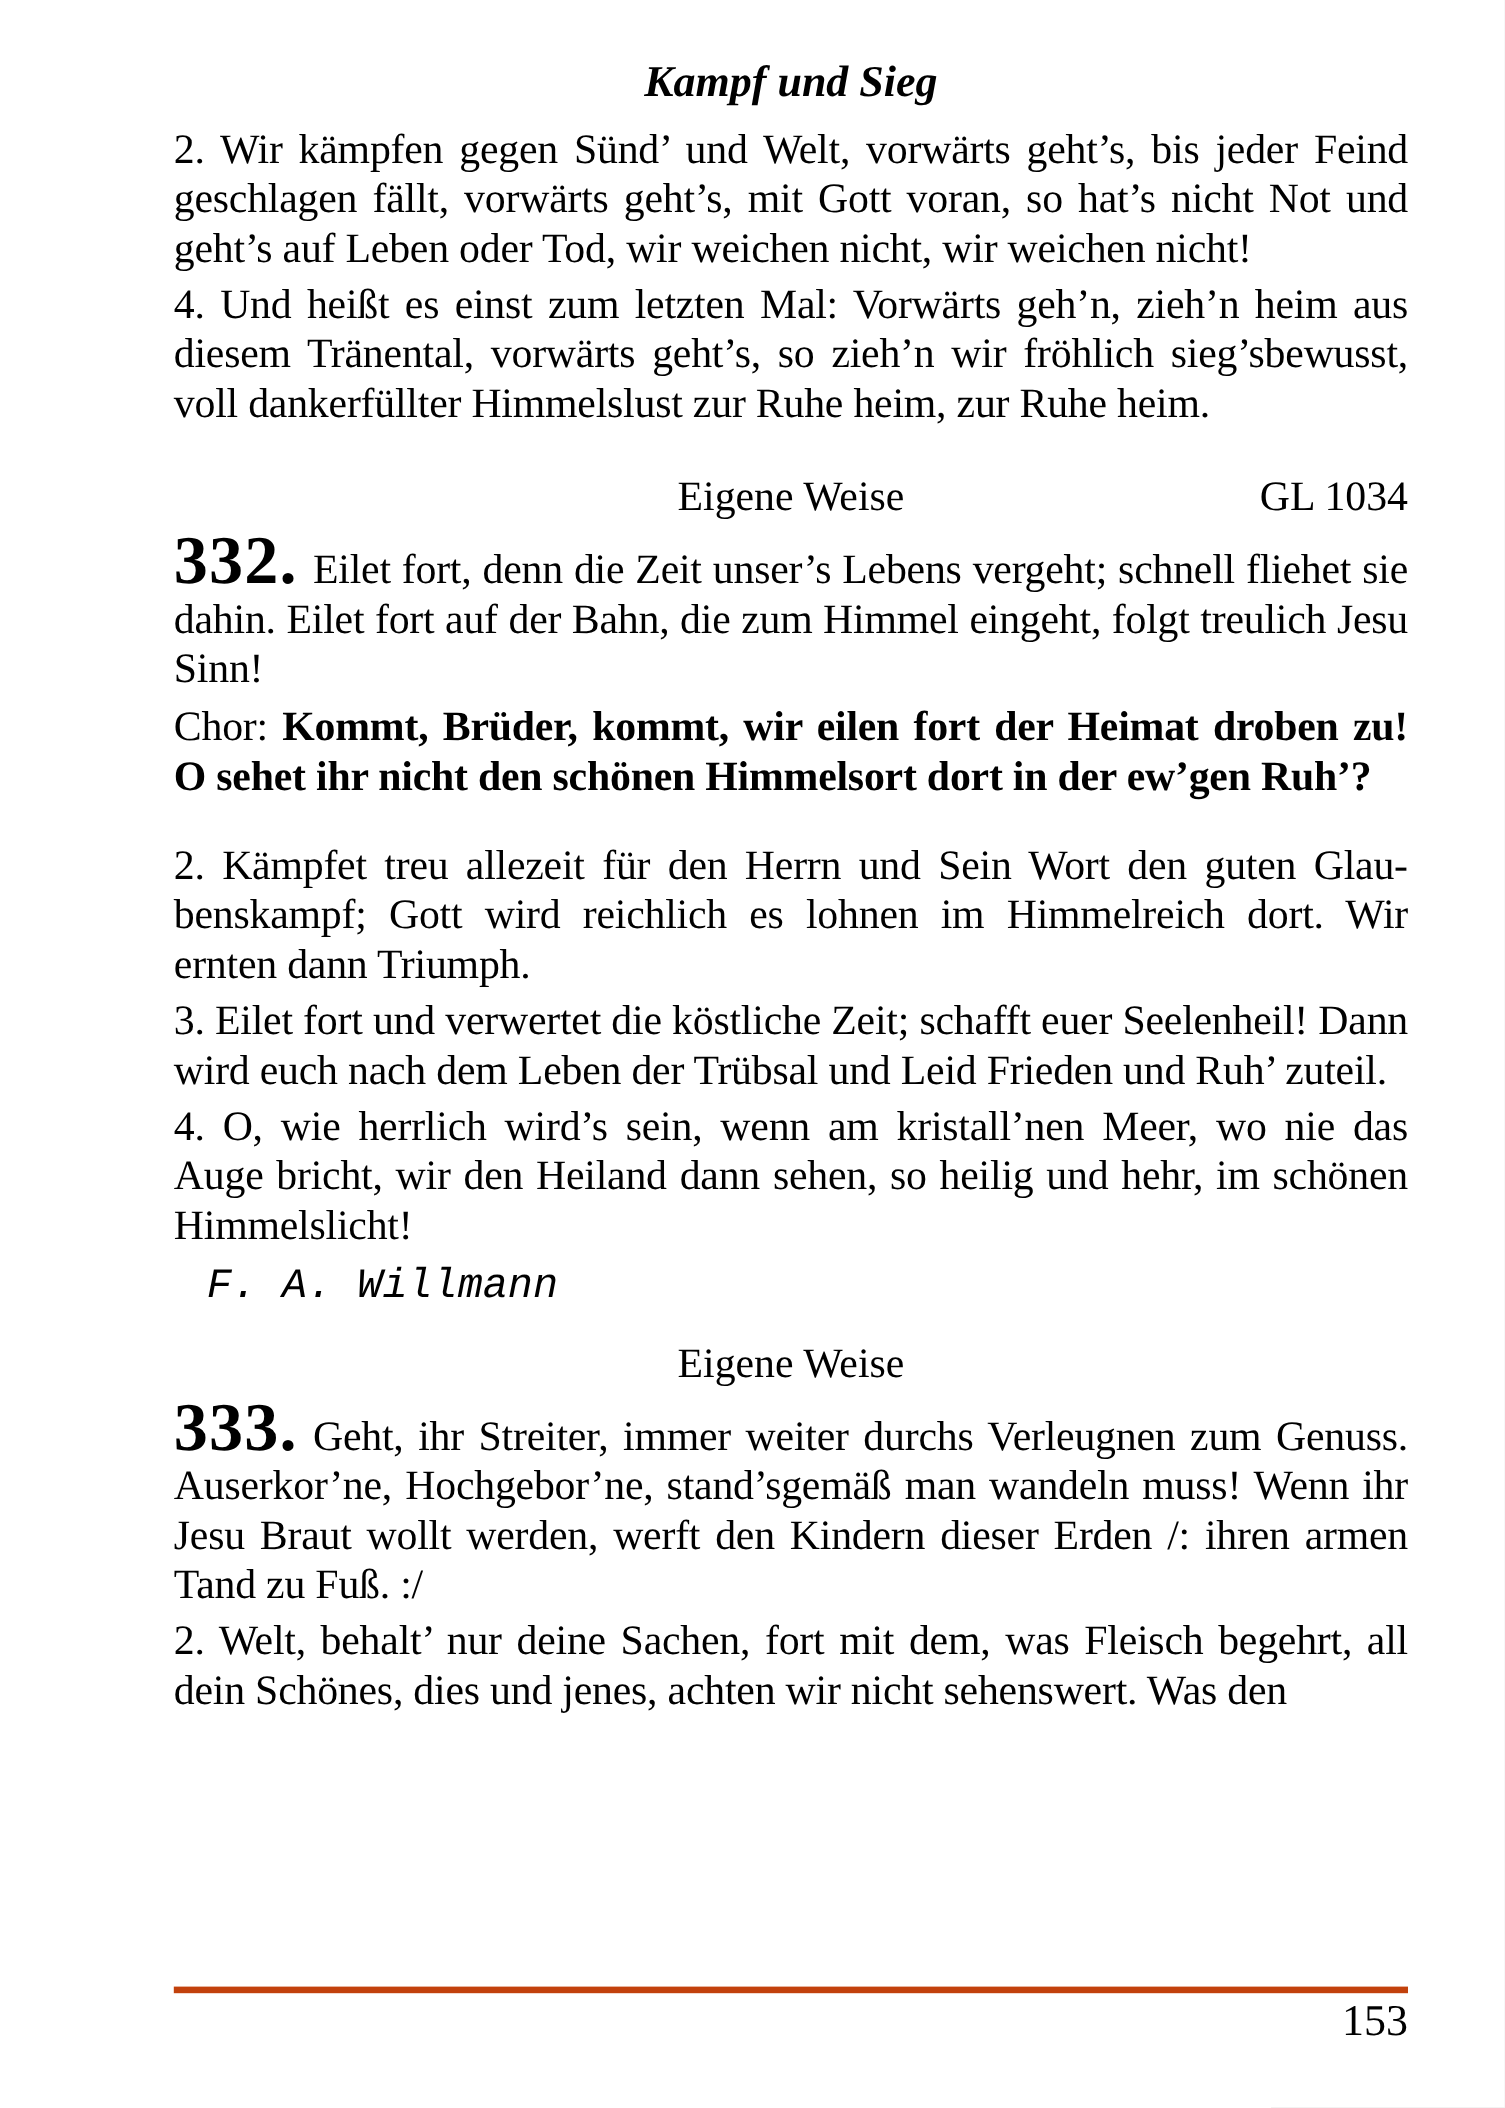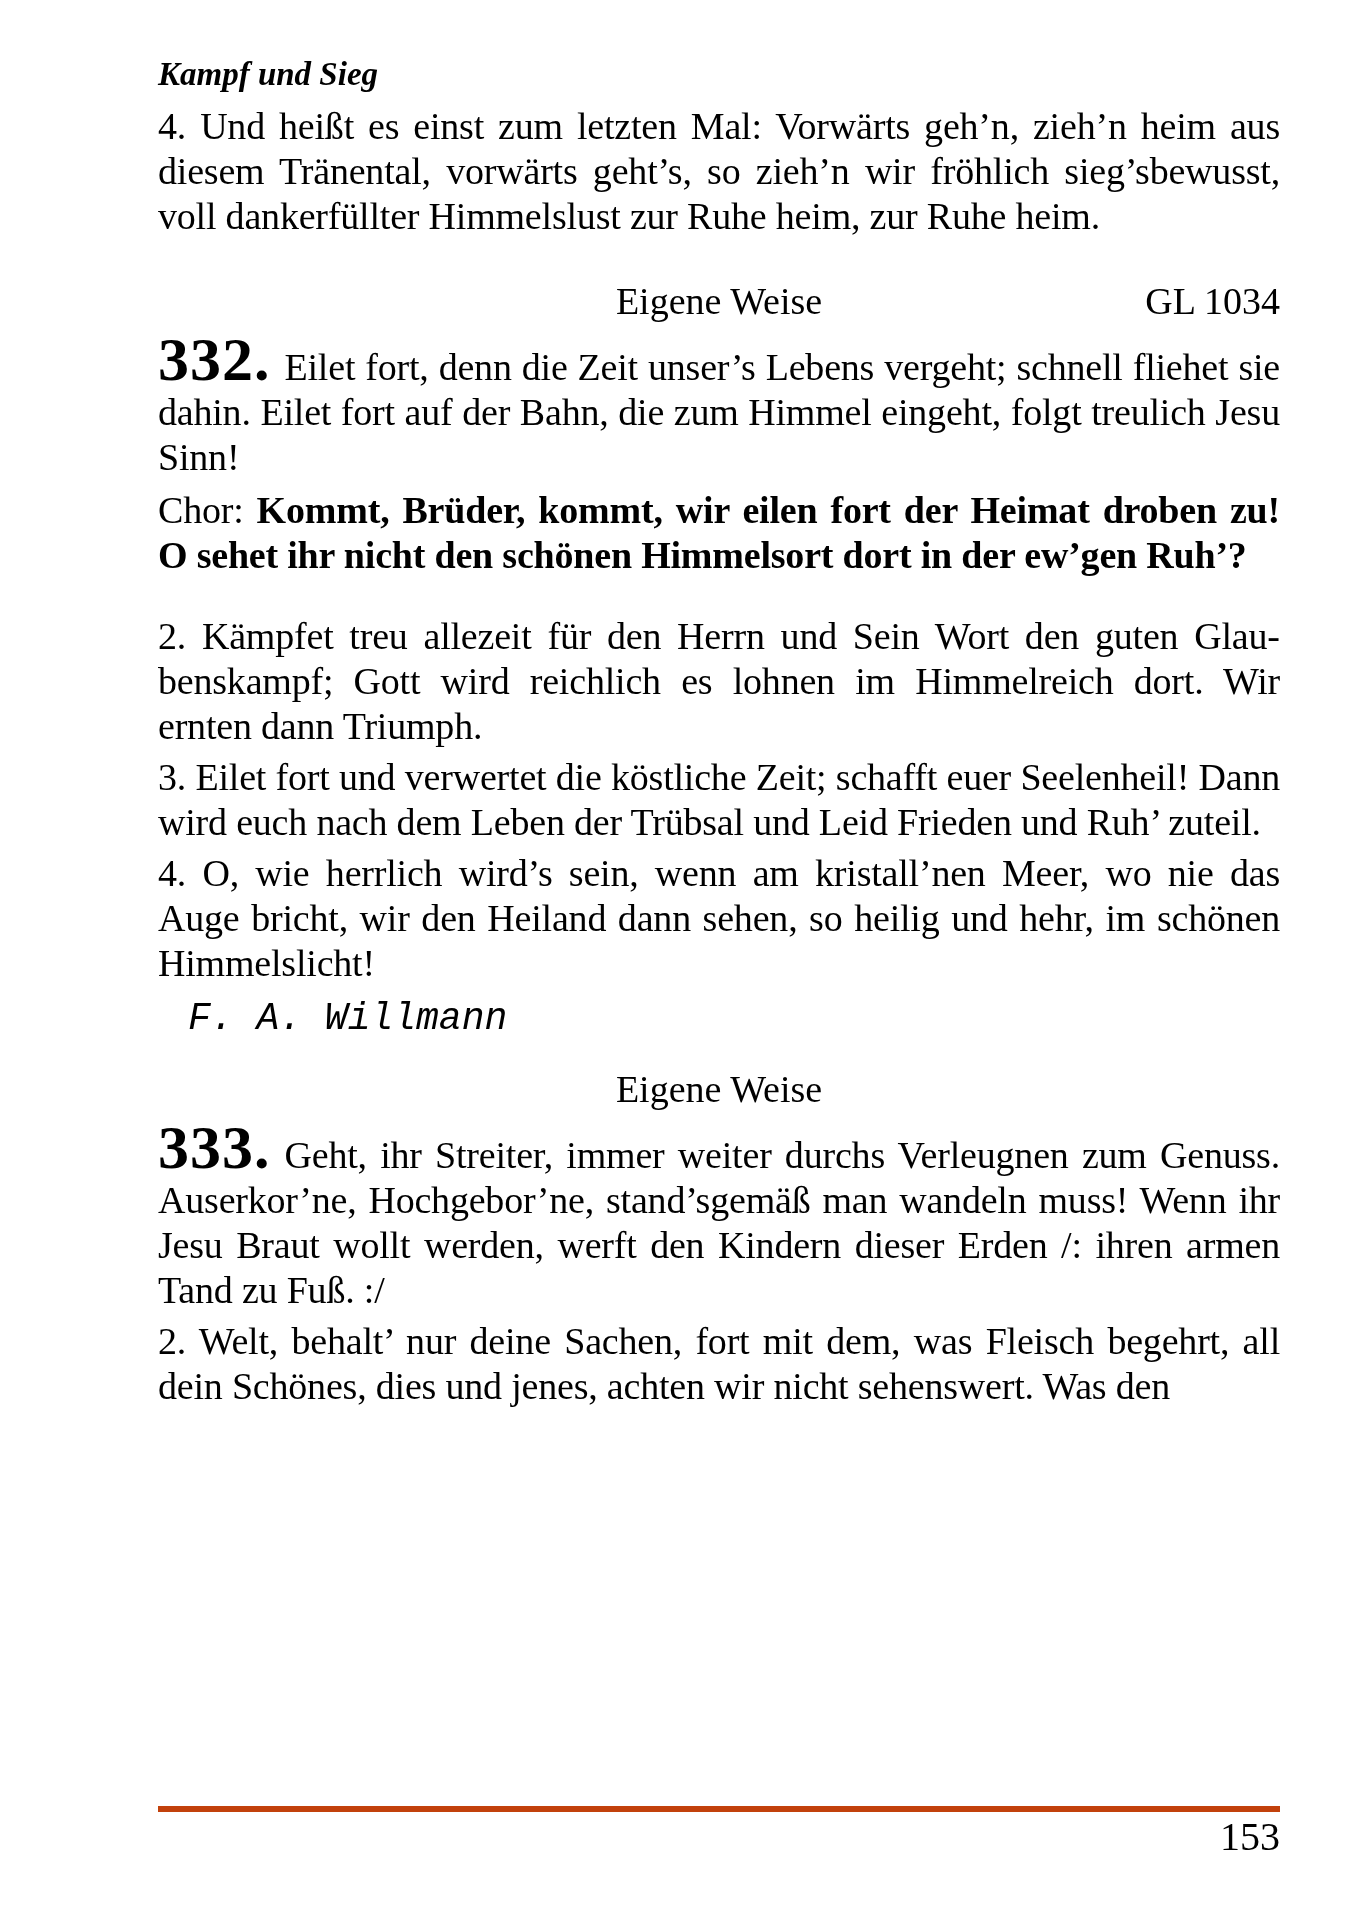--- a/index.html
+++ b/index.html
@@ -13,24 +13,25 @@
     font-family: "Liberation Serif", "DejaVu Serif", serif;
     overflow: hidden;
   }
   .content {
     position: absolute;
     left: 158px;
     top: 0;
     width: 1122px;
   }
   .section-header {
-    font-size: 33px;
+    font-size: 40px;
     line-height: 48px;
     font-weight: bold;
     font-style: italic;
+    text-align: center;
     margin: 50px 0 0 0;
   }
   p.verse {
     margin: 6px 0 0 0;
     font-size: 38px;
     line-height: 45px;
     text-align: justify;
     letter-spacing: -0.2px;
   }
   p.first-after-header { margin-top: 16px; }
@@ -86,20 +87,21 @@
   }
 </style>
 </head>
 <body>
 
 <div class="page">
   <div class="content">
 
     <h1 class="section-header">Kampf und Sieg</h1>
 
+    <p class="verse first-after-header">2. Wir kämpfen gegen Sünd’ und Welt, vorwärts geht’s, bis jeder Feind geschlagen fällt, vorwärts geht’s, mit Gott voran, so hat’s nicht Not und geht’s auf Leben oder Tod, wir weichen nicht, wir weichen nicht!</p>
     <p class="verse">4. Und heißt es einst zum letzten Mal: Vorwärts geh’n, zieh’n heim aus diesem Tränental, vorwärts geht’s, so zieh’n wir fröhlich sieg’sbewusst, voll dankerfüllter Himmelslust zur Ruhe heim, zur Ruhe heim.</p>
 
     <div class="meta-row">
       <span>Eigene Weise</span>
       <span class="catalog-ref">GL 1034</span>
     </div>
 
     <p class="verse song-open"><span class="song-num">332.</span><span>Eilet fort, denn die Zeit unser’s Lebens vergeht; schnell fliehet sie dahin. Eilet fort auf der Bahn, die zum Himmel eingeht, folgt treulich Jesu Sinn!</span></p>
 
     <p class="verse chorus-p"><span class="chorus-label">Chor:</span> <span>Kommt, Brüder, kommt, wir eilen fort der Heimat droben zu! O sehet ihr nicht den schönen Himmelsort dort in der ew’gen Ruh’?</span></p>

